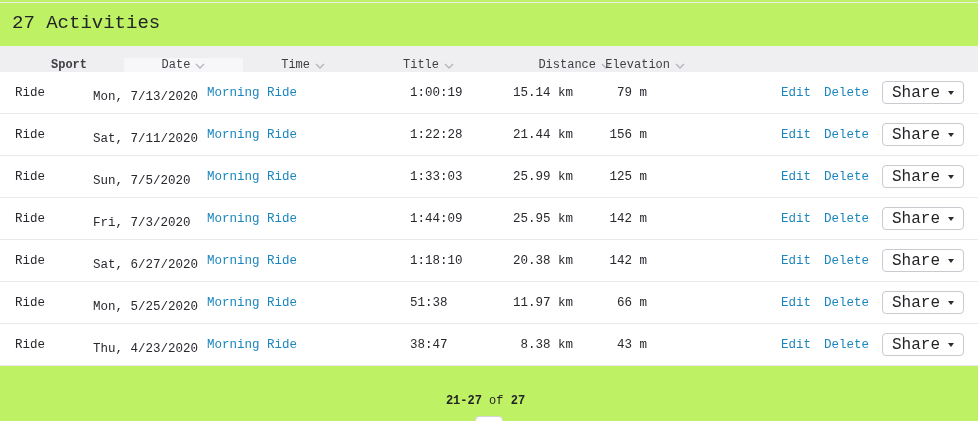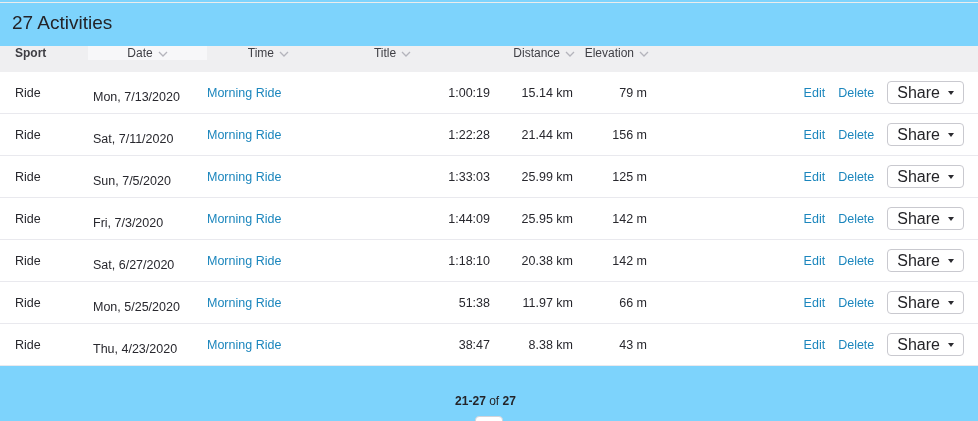--- a/index.html
+++ b/index.html
@@ -1,49 +1,49 @@
 <!DOCTYPE html>
 <html style="--link: #1b86bd; --header-bg: #efeff1; --sorted-col-bg: #f7f7f9; --row-border: #e9e9ee; --text: #28282e; --muted: #b4b4bc; --button-border: #c9c9cf; --disabled: #c9c9cf;"><head>
 <meta charset="utf-8">
 <style>
   html,body{margin:0;padding:0;background:#fff;}
   .app{
     width:978px;height:421px;position:relative;overflow:hidden;
-    background:#7dd3fc;font-family:Liberation Sans, sans-serif;color:var(--text,#28282e);
+    background:#bef264;font-family:Liberation Mono, monospace;color:var(--text,#28282e);
   }
   .top-hairline{height:2px;border-bottom:1px solid #ececec;}
   .page-title{
     font-size:19px;font-weight:400;color:#242428;
     margin:8px 0 0 12px;line-height:24px;
   }
   
   .thead{
-    display:flex;align-items:flex-start;height:26px;margin-top:11px;
-    background:var(--header-bg,#efeff1);font-size:12px;color:#3e3e44;
+    display:flex;align-items:flex-end;height:26px;margin-top:11px;
+    background:var(--header-bg,#efeff1);font-size:12px;color:#3e3e44;padding-left:36px;
   }
   .hc{display:flex;align-items:center;gap:5px;box-sizing:border-box;}
   .h-sport{width:88px;padding-left:15px;font-weight:700;}
   .h-date{width:119px;justify-content:center;background:var(--sorted-col-bg,#f7f7f9);}
   .h-title{width:203px;justify-content:center;}
   .h-time{width:84px;justify-content:flex-end;padding-right:2px;}
   .h-dist{width:82px;justify-content:flex-end;padding-right:1px;}
   .h-elev{width:76px;justify-content:flex-end;padding-right:3px;}
   .h-actions{flex:1;}
   .sortable{cursor:pointer;}
   .chev{display:inline-flex;color:var(--muted,#b4b4bc);margin-top:2px;}
   .trow{
     display:flex;align-items:center;height:42px;box-sizing:border-box;
     border-bottom:1px solid var(--row-border,#e9e9ee);
     font-size:12.5px;color:var(--text,#28282e);background:#fff;
   }
   .c{box-sizing:border-box;}
   .c-sport{width:88px;padding-left:15px;}
   .c-date{width:119px;padding-left:5px;margin-top:9px;}
   .c-title{width:203px;}
-  .c-time{width:84px;text-align:right;padding-right:4px;}
+  .c-time{width:84px;text-align:left;padding-right:4px;}
   .c-dist{width:82px;text-align:right;padding-right:3px;}
   .c-elev{width:76px;text-align:right;padding-right:5px;}
   .c-actions{flex:1;display:flex;align-items:center;justify-content:flex-end;gap:13px;padding-right:14px;}
   .link{color:var(--link,#1b86bd);text-decoration:none;cursor:pointer;}
   .share-btn{
     display:inline-flex;align-items:center;gap:8px;height:23px;padding:0 9px;
     background:#fff;border:1px solid var(--button-border,#c9c9cf);border-radius:4px;
     font-family:inherit;font-size:16px;color:#242428;cursor:pointer;
   }
   .caret{

